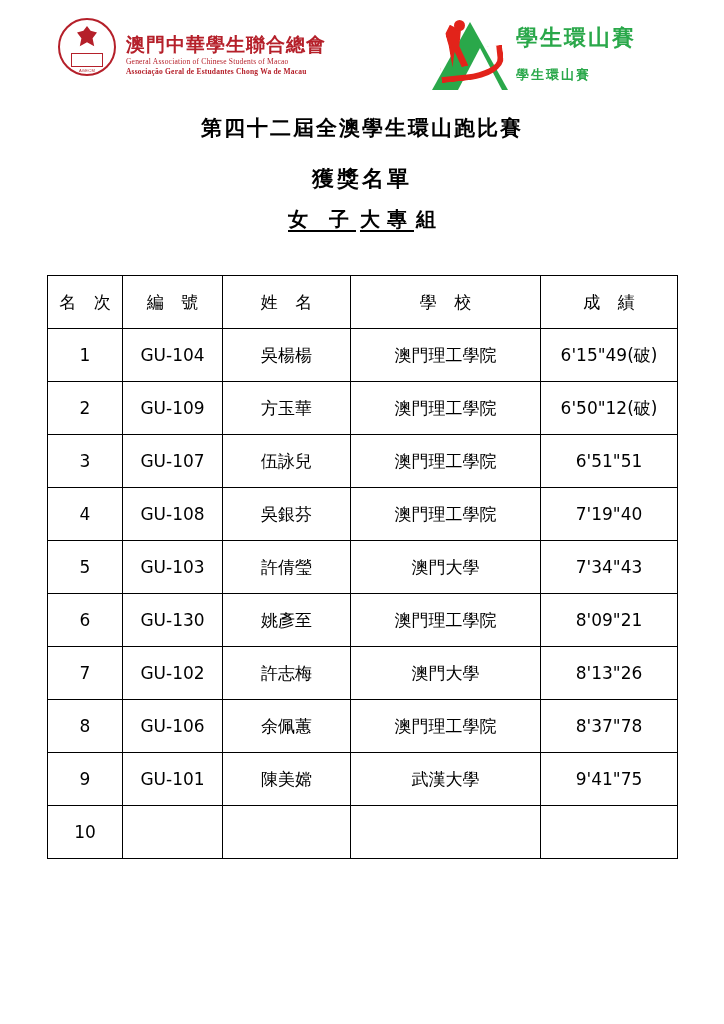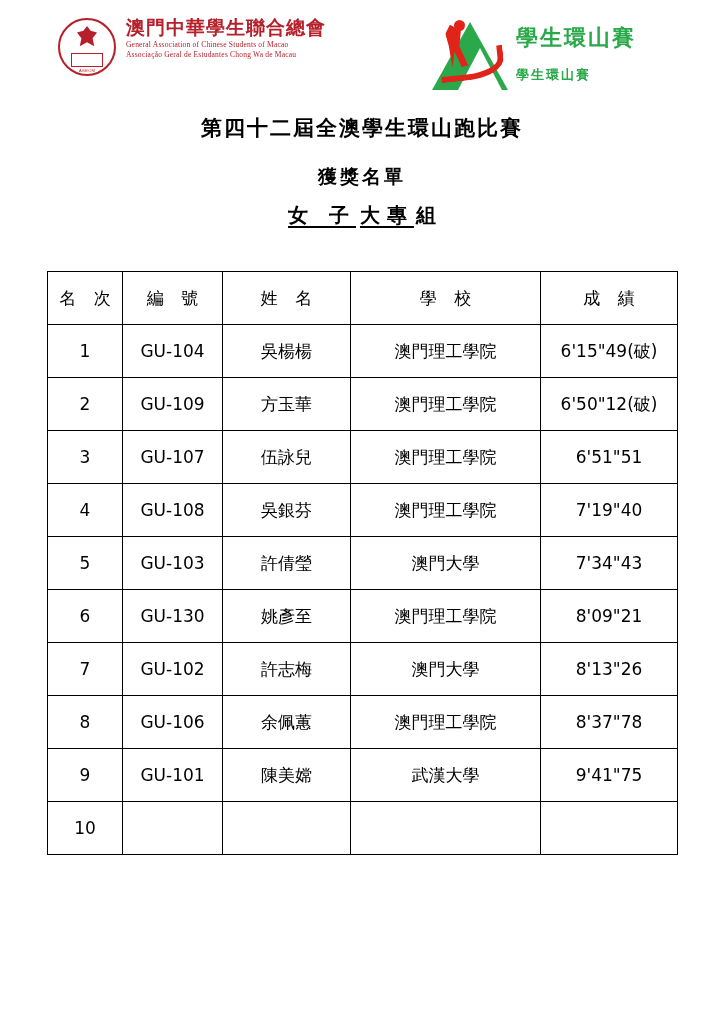--- a/index.html
+++ b/index.html
@@ -20,21 +20,21 @@
   .header {
     display: flex;
     align-items: flex-start;
     justify-content: flex-start;
     padding: 18px 0 0 0;
     height: 92px;
     box-sizing: border-box;
   }
   .logo-left {
     display: flex;
-    align-items: flex-start;
+    align-items: flex-end;
     margin-left: 58px;
     gap: 10px;
   }
   .seal {
     width: 54px;
     height: 54px;
     border: 2px solid #b5202a;
     border-radius: 50%;
     position: relative;
     flex: 0 0 auto;
@@ -87,20 +87,21 @@
     font-family: "Liberation Serif", serif;
     margin-top: 3px;
     letter-spacing: .2px;
   }
   .org-pt {
     font-size: 7.5px;
     color: #b5202a;
     font-family: "Liberation Serif", serif;
     margin-top: 2px;
     letter-spacing: .2px;
+    font-weight: bold;
   }
 
   .logo-right {
     display: flex;
     align-items: center;
     margin-left: 92px;
     gap: 6px;
   }
   .emblem {
     position: relative;
@@ -182,21 +183,21 @@
     text-align: center;
     margin-top: 22px;
   }
   .title-main {
     font-size: 21px;
     font-weight: bold;
     letter-spacing: 2px;
     font-family: "DejaVu Sans", "Liberation Sans", sans-serif;
   }
   .title-sub {
-    font-size: 19px;
+    font-size: 22px;
     font-weight: bold;
     letter-spacing: 3px;
     margin-top: 22px;
     font-family: "DejaVu Sans", "Liberation Sans", sans-serif;
   }
   .title-group {
     font-size: 20px;
     font-weight: bold;
     margin-top: 12px;
     font-family: "DejaVu Sans", "Liberation Sans", sans-serif;

